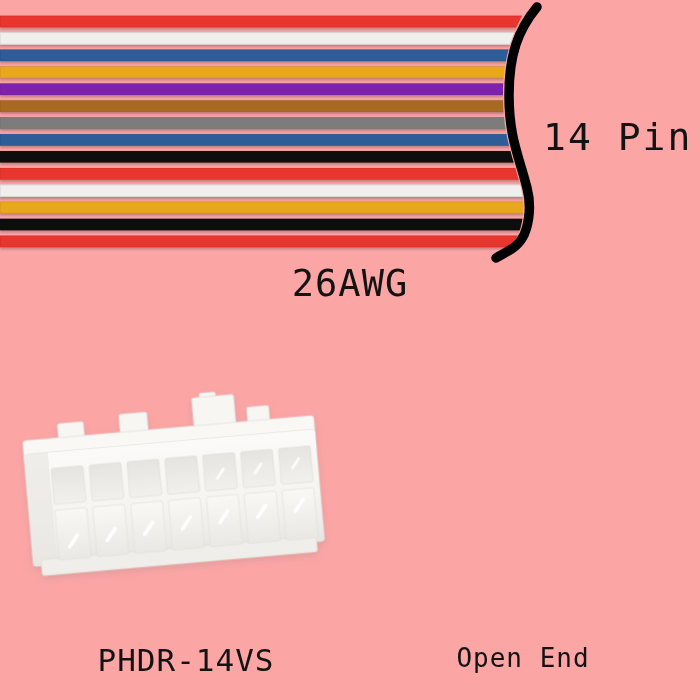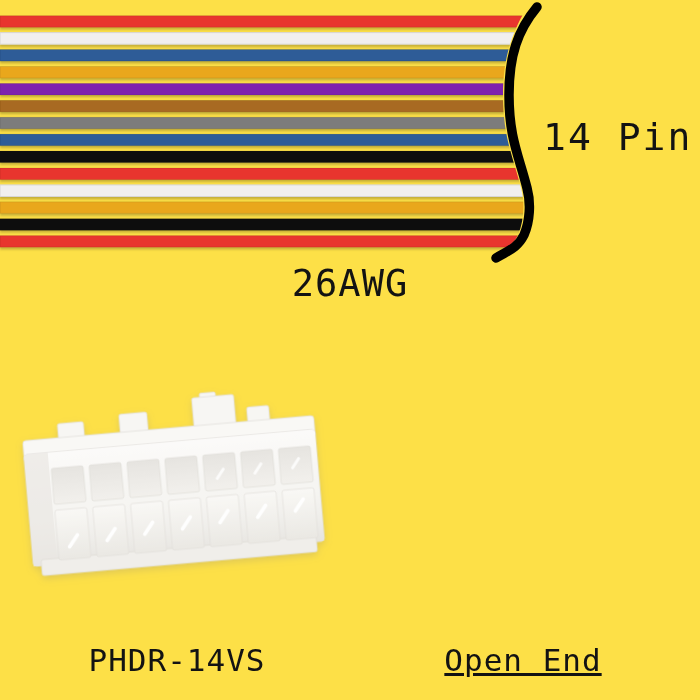--- a/index.html
+++ b/index.html
@@ -1,24 +1,24 @@
 <!DOCTYPE html>
 <html><head>
 <meta charset="utf-8">
 <style>
   html,body{margin:0;padding:0;background:#ffffff;}
   .stage{
-    position:relative;width:700px;height:700px;background:#fde047;overflow:hidden;
+    position:relative;width:700px;height:700px;background:#fca5a5;overflow:hidden;
     font-family:"DejaVu Sans Mono","Liberation Mono",monospace;color:#131313;
   }
   .label{position:absolute;line-height:1;white-space:nowrap;color:#131313;}
   #label-14pin{left:543px;top:118px;font-size:38px;letter-spacing:2px;}
   #label-26awg{left:350px;top:265px;font-size:37px;letter-spacing:1px;transform:translateX(-50%);}
-  #label-phdr{left:177px;top:645px;font-size:31px;letter-spacing:1px;transform:translateX(-50%);}
-  #label-openend{left:523px;top:645px;font-size:31px;letter-spacing:1px;transform:translateX(-50%);text-decoration:underline;}
+  #label-phdr{left:186px;top:645px;font-size:31px;letter-spacing:1px;transform:translateX(-50%);}
+  #label-openend{left:523px;top:645px;font-size:26px;letter-spacing:1px;transform:translateX(-50%);}
   svg{position:absolute;display:block;}
   #cable-svg{left:0;top:0;}
   #connector-svg{left:8px;top:384px;}
 </style>
 </head>
 <body>
 
 <div class="stage">
 
   <svg id="cable-svg" width="700" height="290" viewBox="0 0 700 290">

